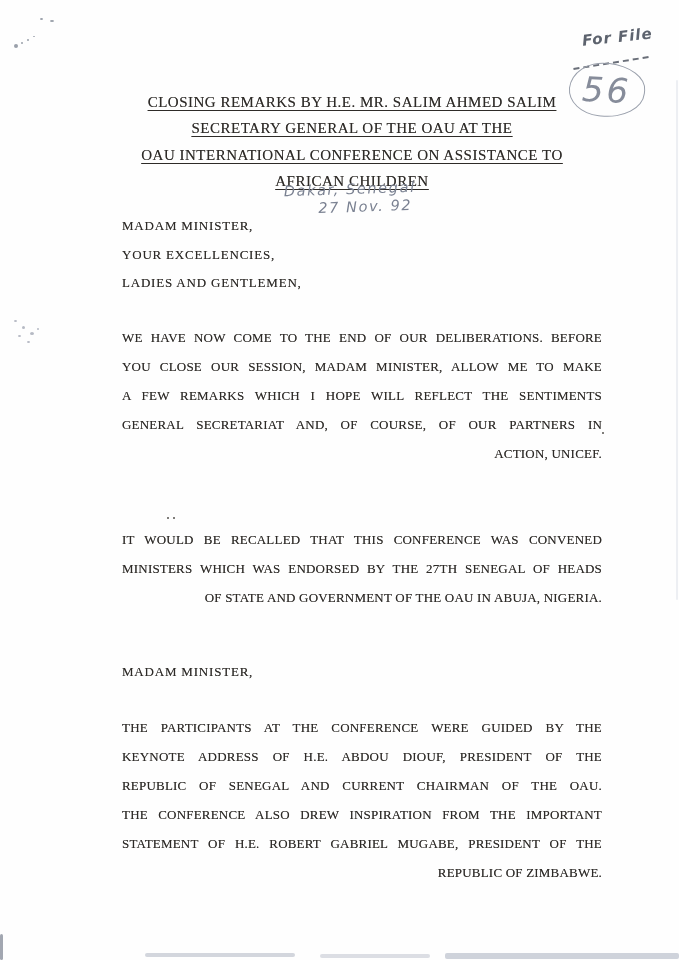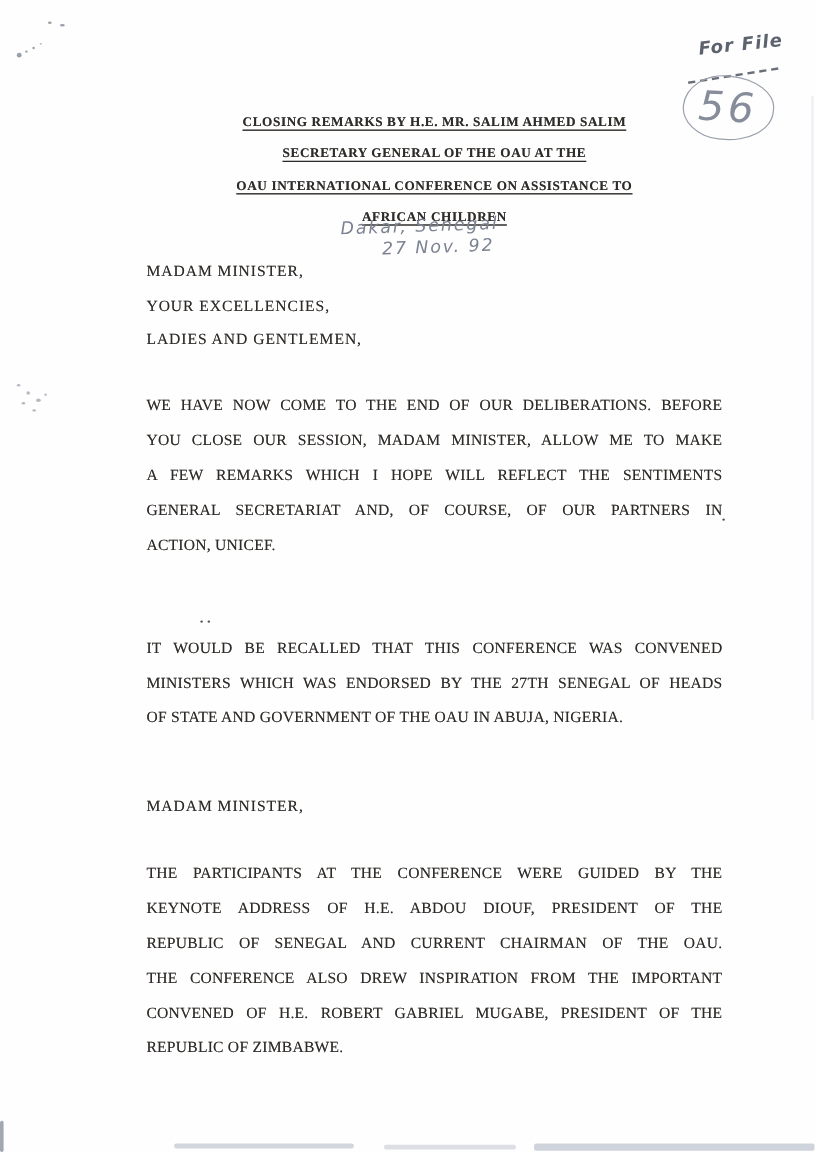--- a/index.html
+++ b/index.html
@@ -13,26 +13,26 @@
   }
 
   
   .typed {
     color: #2e2b28;
     text-shadow: 0 0 0.5px rgba(46,43,40,0.55);
   }
 
   .title-block {
     position: absolute;
-    left: 122px;
+    left: 112px;
     top: 89px;
     width: 480px;
     text-align: center;
-    font-size: 11px;
-    font-weight: bold;
+    font-size: 15px;
+    font-weight: normal;
     letter-spacing: 0.5px;
   }
   .title-block .line {
     line-height: 26.4px;
     height: 26.4px;
   }
   .title-block .line-inner {
     text-decoration: underline;
     text-underline-offset: 3px;
   }
@@ -47,21 +47,21 @@
   }
   .saluts .line { line-height: 28.6px; height: 28.6px; }
 
   .para {
     position: absolute;
     left: 122px;
     width: 480px;
     font-size: 13px;
     letter-spacing: 0.2px;
   }
-  .para .line { line-height: 29px; height: 29px; }
+  .para .line { line-height: 29px; height: 29px; text-align: right; }
   .para .jline { text-align: justify; text-align-last: justify; }
 
   .salut-mid {
     position: absolute;
     left: 122px;
     top: 657px;
     width: 480px;
     font-size: 13px;
     letter-spacing: 0.8px;
     line-height: 29px;
@@ -172,21 +172,21 @@
       <div class="line">OF STATE AND GOVERNMENT OF THE OAU IN ABUJA, NIGERIA.</div>
     </div>
 
   <div class="salut-mid typed">MADAM MINISTER,</div>
 
   <div class="para typed" style="top:713px;">
       <div class="line jline">THE PARTICIPANTS AT THE CONFERENCE WERE GUIDED BY THE</div>
       <div class="line jline">KEYNOTE ADDRESS OF H.E. ABDOU DIOUF, PRESIDENT OF THE</div>
       <div class="line jline">REPUBLIC OF SENEGAL AND CURRENT CHAIRMAN OF THE OAU.</div>
       <div class="line jline">THE CONFERENCE ALSO DREW INSPIRATION FROM THE IMPORTANT</div>
-      <div class="line jline">CONVENED OF H.E. ROBERT GABRIEL MUGABE, PRESIDENT OF THE</div>
+      <div class="line jline">STATEMENT OF H.E. ROBERT GABRIEL MUGABE, PRESIDENT OF THE</div>
       <div class="line">REPUBLIC OF ZIMBABWE.</div>
     </div>
 
   <div class="speck" style="left:40px; top:18px; width:3px; height:2px;"></div>
   <div class="speck" style="left:50px; top:20px; width:4px; height:2px;"></div>
   <div class="speck" style="left:14px; top:44px; width:4px; height:4px;"></div>
   <div class="speck" style="left:21px; top:42px; width:2px; height:2px;"></div>
   <div class="speck" style="left:27px; top:39px; width:2px; height:2px;"></div>
   <div class="speck" style="left:33px; top:36px; width:2px; height:1px;"></div>
 

